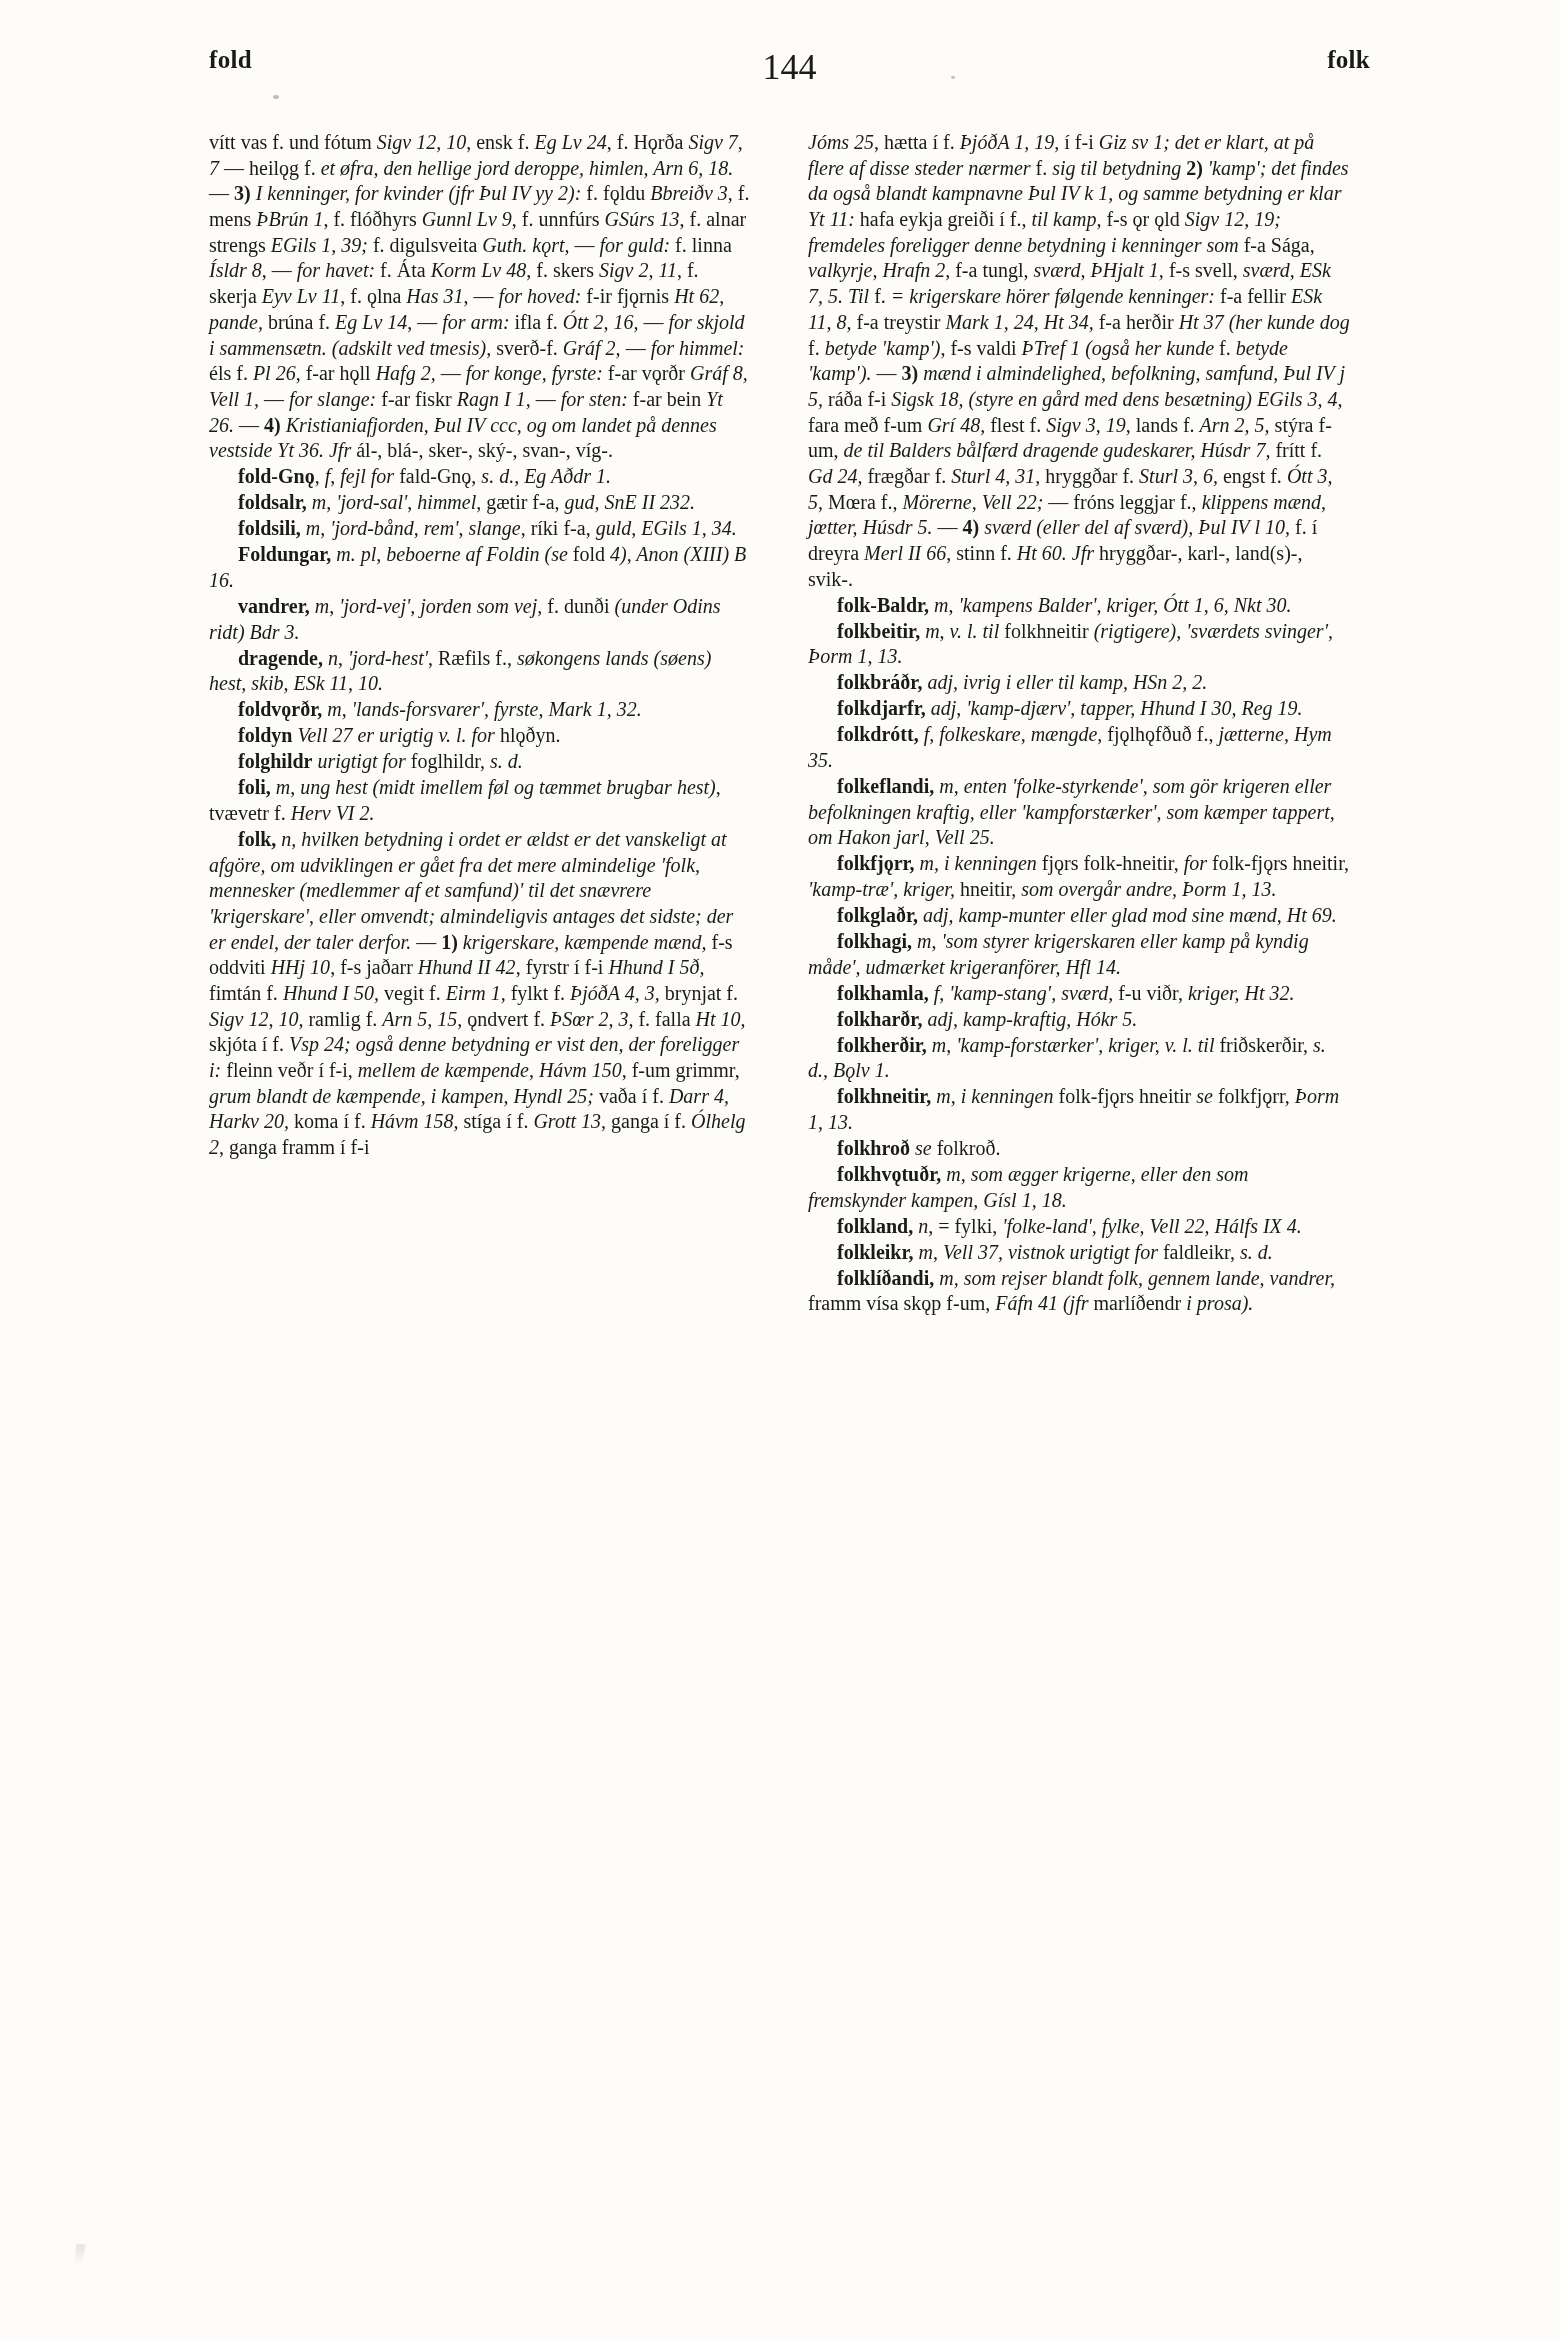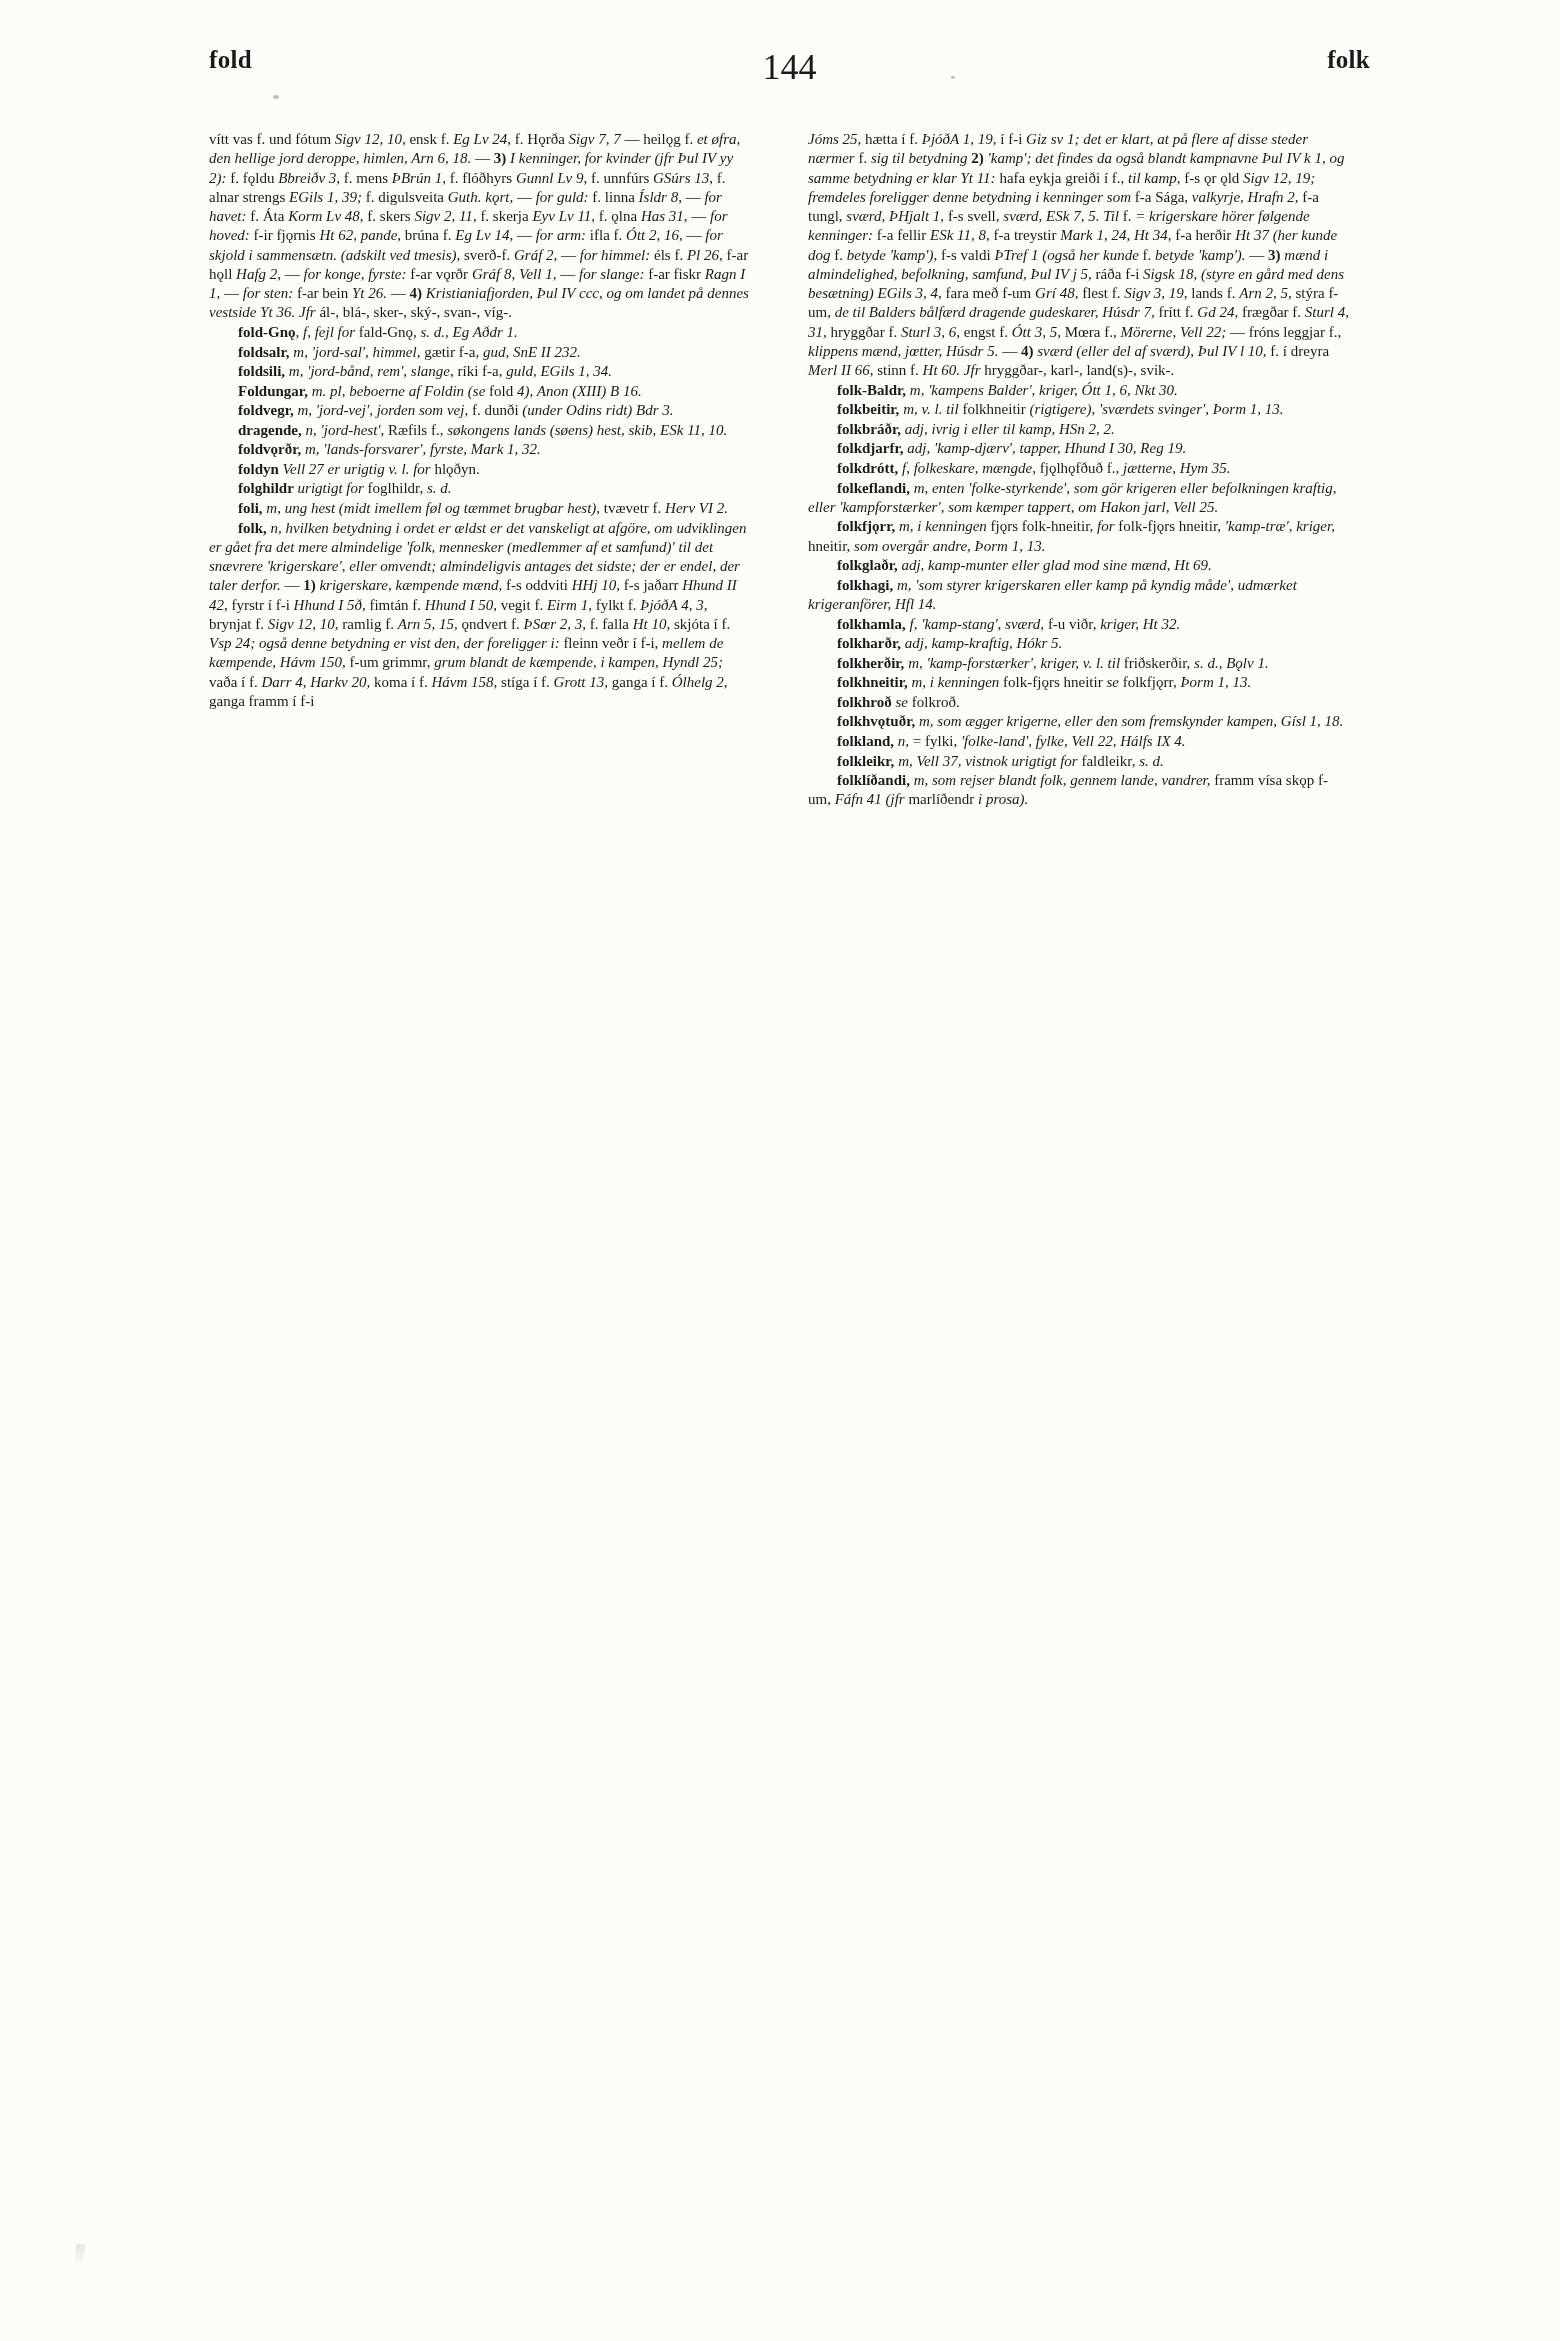--- a/index.html
+++ b/index.html
@@ -43,21 +43,21 @@
   .columns {
     position: absolute;
     top: 130px;
     left: 209px;
     width: 1141px;
     display: flex;
     gap: 57px;
   }
   .col {
     width: 542px;
-    font-size: 15px;
+    font-size: 20px;
     line-height: 1.285;
     text-align: left;
   }
   .entry {
     margin: 0 0 0.3px 0;
     text-indent: 29px;
   }
   .entry.noind {
     text-indent: 0;
   }
@@ -89,21 +89,21 @@
     <span class="hdr-word">folk</span>
   </div>
 
   <div class="columns">
     <div class="col" id="col-left">
         <p class="entry noind">vítt vas f. und fótum <i>Sigv 12, 10</i>, ensk f. <i>Eg Lv 24</i>, f. Hǫrða <i>Sigv 7, 7</i> — heilǫg f. <i>et øfra, den hellige jord deroppe, himlen, Arn 6, 18.</i> — <b>3)</b> <i>I kenninger, for kvinder (jfr Þul IV yy 2):</i> f. fǫldu <i>Bbreiðv 3</i>, f. mens <i>ÞBrún 1</i>, f. flóðhyrs <i>Gunnl Lv 9</i>, f. unnfúrs <i>GSúrs 13</i>, f. alnar strengs <i>EGils 1, 39;</i> f. digulsveita <i>Guth. kǫrt,</i> — <i>for guld:</i> f. linna <i>Ísldr 8</i>, — <i>for havet:</i> f. Áta <i>Korm Lv 48</i>, f. skers <i>Sigv 2, 11</i>, f. skerja <i>Eyv Lv 11</i>, f. ǫlna <i>Has 31</i>, — <i>for hoved:</i> f-ir fjǫrnis <i>Ht 62, pande,</i> brúna f. <i>Eg Lv 14</i>, — <i>for arm:</i> ifla f. <i>Ótt 2, 16,</i> — <i>for skjold i sammensætn. (adskilt ved tmesis),</i> sverð-f. <i>Gráf 2,</i> — <i>for himmel:</i> éls f. <i>Pl 26</i>, f-ar hǫll <i>Hafg 2,</i> — <i>for konge, fyrste:</i> f-ar vǫrðr <i>Gráf 8, Vell 1,</i> — <i>for slange:</i> f-ar fiskr <i>Ragn I 1,</i> — <i>for sten:</i> f-ar bein <i>Yt 26.</i> — <b>4)</b> <i>Kristianiafjorden, Þul IV ccc, og om landet på dennes vestside Yt 36. Jfr</i> ál-, blá-, sker-, ský-, svan-, víg-.</p>
         <p class="entry"><b>fold-Gnǫ</b>, <i>f</i>, <i>fejl for</i> fald-Gnǫ, <i>s. d., Eg Aðdr 1.</i></p>
         <p class="entry"><b>foldsalr,</b> <i>m</i>, <i>'jord-sal'</i>, <i>himmel</i>, gætir f-a, <i>gud, SnE II 232.</i></p>
         <p class="entry"><b>foldsili,</b> <i>m</i>, <i>'jord-bånd, rem'</i>, <i>slange</i>, ríki f-a, <i>guld, EGils 1, 34.</i></p>
         <p class="entry"><b>Foldungar,</b> <i>m. pl, beboerne af Foldin (se</i> fold <i>4), Anon (XIII) B 16.</i></p>
-        <p class="entry"><b>foldvegr,</b> <i>m</i>, <i>'jord-vej', jorden som vej,</i> f. dunði <i>(under Odins ridt) Bdr 3.</i></p>
+        <p class="entry"><b>vandrer,</b> <i>m</i>, <i>'jord-vej', jorden som vej,</i> f. dunði <i>(under Odins ridt) Bdr 3.</i></p>
         <p class="entry"><b>dragende,</b> <i>n</i>, <i>'jord-hest'</i>, Ræfils f., <i>søkongens lands (søens) hest, skib, ESk 11, 10.</i></p>
         <p class="entry"><b>foldvǫrðr,</b> <i>m</i>, <i>'lands-forsvarer', fyrste, Mark 1, 32.</i></p>
         <p class="entry"><b>foldyn</b> <i>Vell 27 er urigtig v. l. for</i> hlǫðyn.</p>
         <p class="entry"><b>folghildr</b> <i>urigtigt for</i> foglhildr, <i>s. d.</i></p>
         <p class="entry"><b>foli,</b> <i>m</i>, <i>ung hest (midt imellem føl og tæmmet brugbar hest)</i>, tvævetr f. <i>Herv VI 2.</i></p>
         <p class="entry"><b>folk,</b> <i>n, hvilken betydning i ordet er ældst er det vanskeligt at afgöre, om udviklingen er gået fra det mere almindelige 'folk, mennesker (medlemmer af et samfund)' til det snævrere 'krigerskare', eller omvendt; almindeligvis antages det sidste; der er endel, der taler derfor.</i> — <b>1)</b> <i>krigerskare, kæmpende mænd,</i> f-s oddviti <i>HHj 10</i>, f-s jaðarr <i>Hhund II 42</i>, fyrstr í f-i <i>Hhund I 5ð,</i> fimtán f. <i>Hhund I 50,</i> vegit f. <i>Eirm 1,</i> fylkt f. <i>ÞjóðA 4, 3,</i> brynjat f. <i>Sigv 12, 10,</i> ramlig f. <i>Arn 5, 15,</i> ǫndvert f. <i>ÞSœr 2, 3,</i> f. falla <i>Ht 10,</i> skjóta í f. <i>Vsp 24; også denne betydning er vist den, der foreligger i:</i> fleinn veðr í f-i, <i>mellem de kæmpende, Hávm 150,</i> f-um grimmr, <i>grum blandt de kæmpende, i kampen, Hyndl 25;</i> vaða í f. <i>Darr 4, Harkv 20,</i> koma í f. <i>Hávm 158,</i> stíga í f. <i>Grott 13,</i> ganga í f. <i>Ólhelg 2,</i> ganga framm í f-i</p>
       </div>
     <div class="col" id="col-right">
         <p class="entry noind"><i>Jóms 25</i>, hætta í f. <i>ÞjóðA 1, 19,</i> í f-i <i>Giz sv 1; det er klart, at på flere af disse steder nærmer</i> f. <i>sig til betydning</i> <b>2)</b> <i>'kamp'; det findes da også blandt kampnavne Þul IV k 1, og samme betydning er klar Yt 11:</i> hafa eykja greiði í f., <i>til kamp,</i> f-s ǫr ǫld <i>Sigv 12, 19; fremdeles foreligger denne betydning i kenninger som</i> f-a Sága, <i>valkyrje, Hrafn 2,</i> f-a tungl, <i>sværd, ÞHjalt 1,</i> f-s svell, <i>sværd, ESk 7, 5. Til</i> f. <i>= krigerskare hörer følgende kenninger:</i> f-a fellir <i>ESk 11, 8,</i> f-a treystir <i>Mark 1, 24, Ht 34,</i> f-a herðir <i>Ht 37 (her kunde dog</i> f. <i>betyde 'kamp')</i>, f-s valdi <i>ÞTref 1 (også her kunde</i> f. <i>betyde 'kamp').</i> — <b>3)</b> <i>mænd i almindelighed, befolkning, samfund, Þul IV j 5,</i> ráða f-i <i>Sigsk 18, (styre en gård med dens besætning) EGils 3, 4,</i> fara með f-um <i>Grí 48,</i> flest f. <i>Sigv 3, 19,</i> lands f. <i>Arn 2, 5,</i> stýra f-um, <i>de til Balders bålfærd dragende gudeskarer, Húsdr 7,</i> frítt f. <i>Gd 24,</i> frægðar f. <i>Sturl 4, 31,</i> hryggðar f. <i>Sturl 3, 6,</i> engst f. <i>Ótt 3, 5,</i> Mœra f., <i>Mörerne, Vell 22;</i> — fróns leggjar f., <i>klippens mænd, jœtter, Húsdr 5.</i> — <b>4)</b> <i>sværd (eller del af sværd), Þul IV l 10,</i> f. í dreyra <i>Merl II 66</i>, stinn f. <i>Ht 60. Jfr</i> hryggðar-, karl-, land(s)-, svik-.</p>
         <p class="entry"><b>folk-Baldr,</b> <i>m</i>, <i>'kampens Balder', kriger, Ótt 1, 6, Nkt 30.</i></p>

